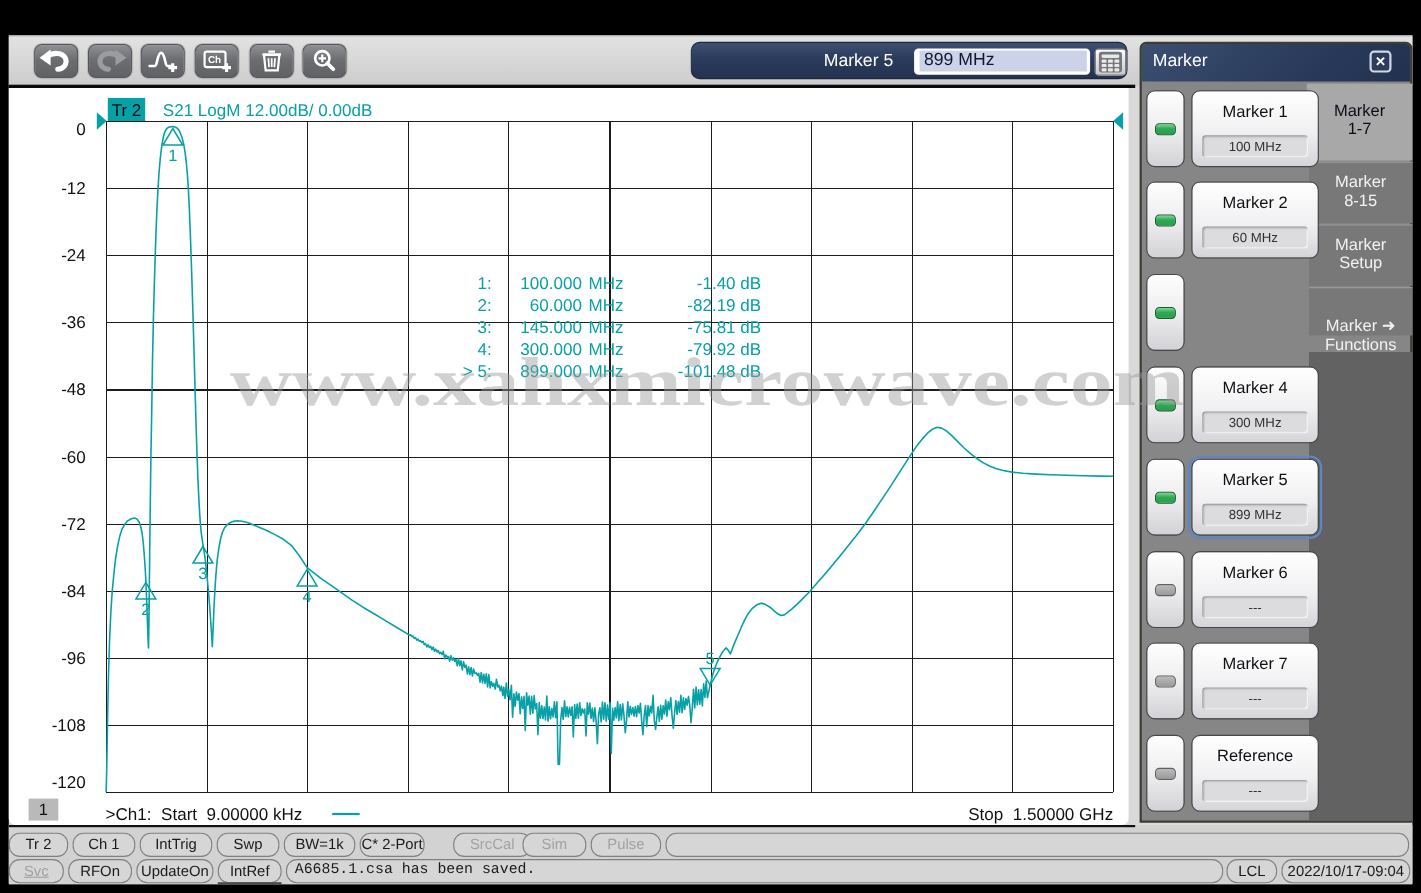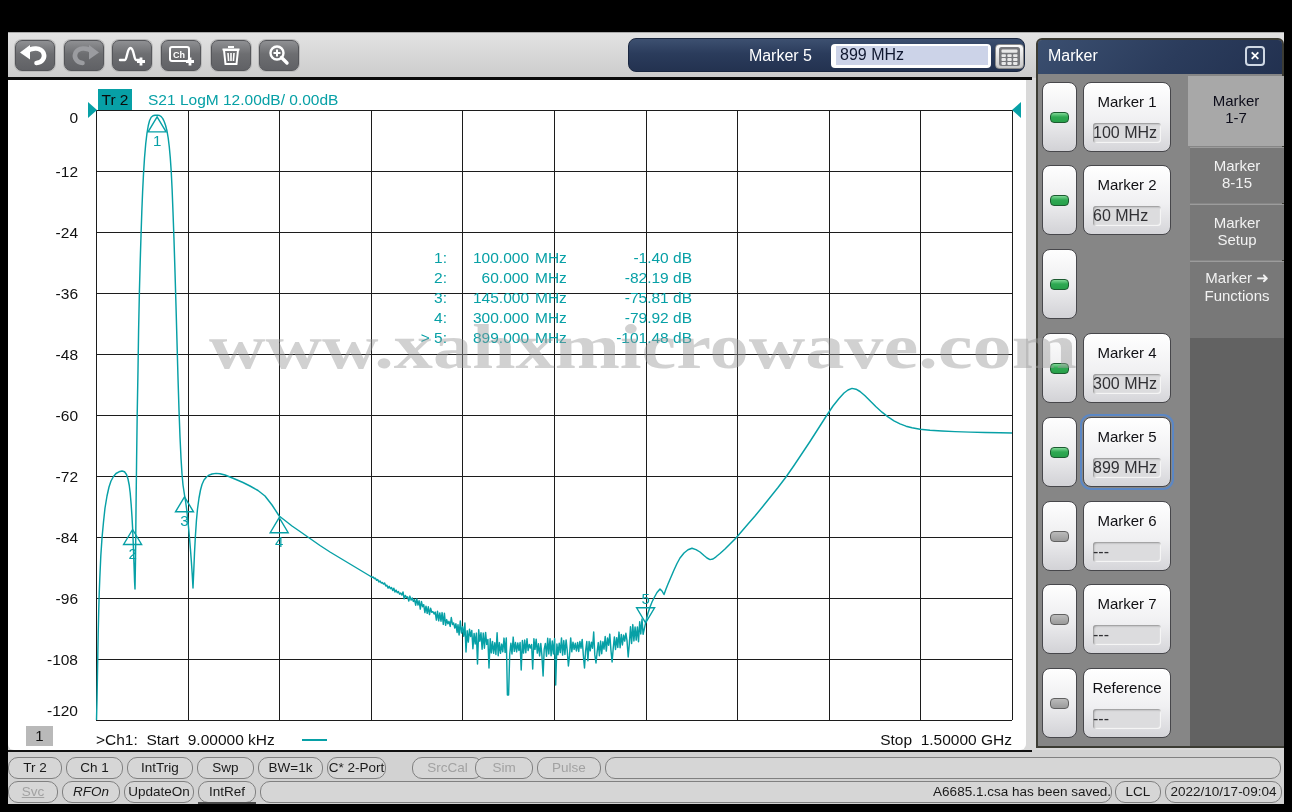--- a/index.html
+++ b/index.html
@@ -7,21 +7,21 @@
 .abs { position:absolute; }
 #bg { left:8px; top:32px; width:1276px; height:771px; background:#d9d9d9; }
 
 #menubar { left:8px; top:7px; width:1276px; height:25px; background:#f2f2f2; }
 #menubar span { position:absolute; top:4px; font-size:15.5px; color:#000; }
 
 #toolbar { left:8px; top:32px; width:1276px; height:46px;
   background:linear-gradient(180deg,#e2e2e2,#cccccc); border-top:1px solid #aaa; }
 .tbtn { position:absolute; top:7px; width:40px; height:31px; border-radius:7px;
   background:linear-gradient(180deg,#8f9093 0%,#6d6e71 45%,#606165 100%);
-  border:1px solid #55565a; box-shadow:0 0 0 1px #b9b9b9; }
+  border:1px solid #55565a; box-shadow:0 0 0 1px #b9b9b9;margin-left:16px; }
 
 #sep1 { left:8px; top:77px; width:1024px; height:3px; background:#0a0a0a; }
 
 #mkbar { left:628px; top:38px; width:397px; height:34px; border-radius:8px;
   background:linear-gradient(180deg,#3d5070 0%,#2b3c5c 45%,#233250 100%);
   border:1px solid #1a2740; }
 #mkbar .lab { position:absolute; right:212px; top:8px; color:#fff; font-size:16px; }
 #mkbar .inp { position:absolute; left:202px; top:5px; width:160px; height:24px;
   background:#fff; border-radius:4px; padding:2px 0 0 9px; font-size:16px; color:#101830; }
 #mkbar .inp i { position:absolute; left:5px; top:2px; right:3px; bottom:3px;
@@ -44,26 +44,26 @@
 .ptab { position:absolute; left:152px; width:94px; color:#f2f2f2; font-size:15px;
   text-align:center; background:#787878; border-top:1px solid #9c9c9c; }
 .ptab.active { background:#a8a8a8; color:#0d0d1a; left:150px; width:96px; border-top:none; }
 #tabfill { position:absolute; left:152px; top:280px; width:94px; height:426px; background:#626262; }
 
 .tog { position:absolute; left:4px; width:35px; height:70px; border-radius:8px;
   background:linear-gradient(180deg,#fefefe 0%,#ececee 55%,#d2d2d6 100%); border:1.5px solid #47474b; }
 .tog .led { position:absolute; left:6.5px; top:29px; width:19px; height:11px; border-radius:4px; }
 .led.on { background:linear-gradient(180deg,#7fd896 0%,#2ea852 45%,#27a04a 100%); border:1px solid #1c5a30; }
 .led.off { background:linear-gradient(180deg,#bbbbbb,#9a9a9a); border:1px solid #606060; }
-.mbtn { position:absolute; left:45px; width:88px; height:70px; border-radius:8px;
+.mbtn { position:absolute; left:45px; width:116px; height:70px; border-radius:8px;
   background:linear-gradient(180deg,#fff 0%,#f0f0f2 55%,#d5d5d9 100%); border:1.5px solid #47474b; }
 .mbtn .t { position:absolute; left:0; right:0; top:10px; text-align:center; font-size:15px; color:#101014; }
 .mbtn .sub { position:absolute; left:9px; right:9px; top:40px; height:20px; background:#dcdcde;
   border-radius:3px; box-shadow:inset 1px 1px 2px rgba(0,0,0,0.35), inset -1px -1px 1px rgba(255,255,255,0.9);
-  font-size:16px; color:#303034; line-height:20px; }
+  text-align:center; font-size:12px; color:#303034; line-height:20px; }
 .mbtn.sel { outline:2.5px solid #5b87c5; outline-offset:1px; }
 
 #bottom { left:8px; top:750px; width:1276px; height:54px; background:#d2d2d2; }
 .sbtn { position:absolute; height:22px; border:1px solid #808080; border-radius:10px;
   background:#d6d6d6; font-size:13.5px; color:#1a1a1a; text-align:center; }
 .sbtn.dim { color:#a2a2a2; }
 
 #wm { left:209px; top:311px; font-family:"Liberation Serif", serif; font-weight:bold;
   font-size:63px; letter-spacing:0; transform:scaleX(1.242); transform-origin:0 0;
   color:rgba(154,154,154,0.45); z-index:50; white-space:nowrap; }
@@ -198,21 +198,21 @@
       </svg></div>
     <div id="panel" class="abs">
       <div id="phead">
         <span class="t">Marker</span>
         <div id="pclose">✕</div>
       </div>
       <div id="tabfill"></div>
       <div class="ptab active" style="top:36px;height:70px;padding-top:16px">Marker<br>1-7</div>
       <div class="ptab" style="top:107px;height:56px;padding-top:9px">Marker<br>8-15</div>
       <div class="ptab" style="top:164px;height:56px;padding-top:9px">Marker<br>Setup</div>
-      <div class="ptab" style="top:221px;height:77px;padding-top:7px">Marker ➜<br>Functions</div>
+      <div class="ptab" style="top:221px;height:44px;padding-top:25px">Marker ➜<br>Functions</div>
       <div class="tog" style="top:41.5px">
         <div class="led on"></div>
       </div>
       <div class="mbtn" style="top:41.5px">
         <div class="t">Marker 1</div>
         <div class="sub">100 MHz</div>
       </div>
       <div class="tog" style="top:125.3px">
         <div class="led on"></div>
       </div>
@@ -265,21 +265,21 @@
       <div class="sbtn" style="left:58px;top:7px;width:57px;line-height:20px">Ch 1</div>
       <div class="sbtn" style="left:119px;top:7px;width:66px;line-height:20px">IntTrig</div>
       <div class="sbtn" style="left:189px;top:7px;width:57px;line-height:20px">Swp</div>
       <div class="sbtn" style="left:250px;top:7px;width:65px;line-height:20px">BW=1k</div>
       <div class="sbtn" style="left:319px;top:7px;width:59px;line-height:20px">C* 2-Port</div>
       <div class="sbtn dim" style="left:404px;top:7px;width:71px;line-height:20px">SrcCal</div>
       <div class="sbtn dim" style="left:467px;top:7px;width:58px;line-height:20px">Sim</div>
       <div class="sbtn dim" style="left:529px;top:7px;width:64px;line-height:20px">Pulse</div>
       <div class="sbtn" style="left:597px;top:7px;width:676px;line-height:20px"></div>
       <div class="sbtn dim" style="left:0px;top:31px;width:50px;line-height:20px;text-decoration:underline;">Svc</div>
-      <div class="sbtn" style="left:54px;top:31px;width:58px;line-height:20px;font-style:italic;">RFOn</div>
+      <div class="sbtn" style="left:54px;top:31px;width:58px;line-height:20px;">RFOn</div>
       <div class="sbtn" style="left:116px;top:31px;width:70px;line-height:20px;text-align:center;">UpdateOn</div>
       <div class="sbtn" style="left:190px;top:31px;width:58px;line-height:20px;">IntRef</div>
-      <div class="sbtn" style="left:252px;top:31px;width:852px;line-height:20px;text-align:right;padding-left:7px;">A6685.1.csa has been saved.</div>
+      <div class="sbtn" style="left:252px;top:31px;width:852px;line-height:20px;text-align:left;padding-left:7px;font-family:Liberation Mono, monospace;">A6685.1.csa has been saved.</div>
       <div class="sbtn" style="left:1107px;top:31px;width:46px;line-height:20px;">LCL</div>
       <div class="sbtn" style="left:1157px;top:31px;width:117px;line-height:20px;">2022/10/17-09:04</div>
       <div style="position:absolute;left:190px;top:52px;width:58px;height:2px;background:#4a4a4a"></div>
     </div>
     <div id="wm" class="abs">www.xahxmicrowave.com</div>
   </div>
 </body></html>

